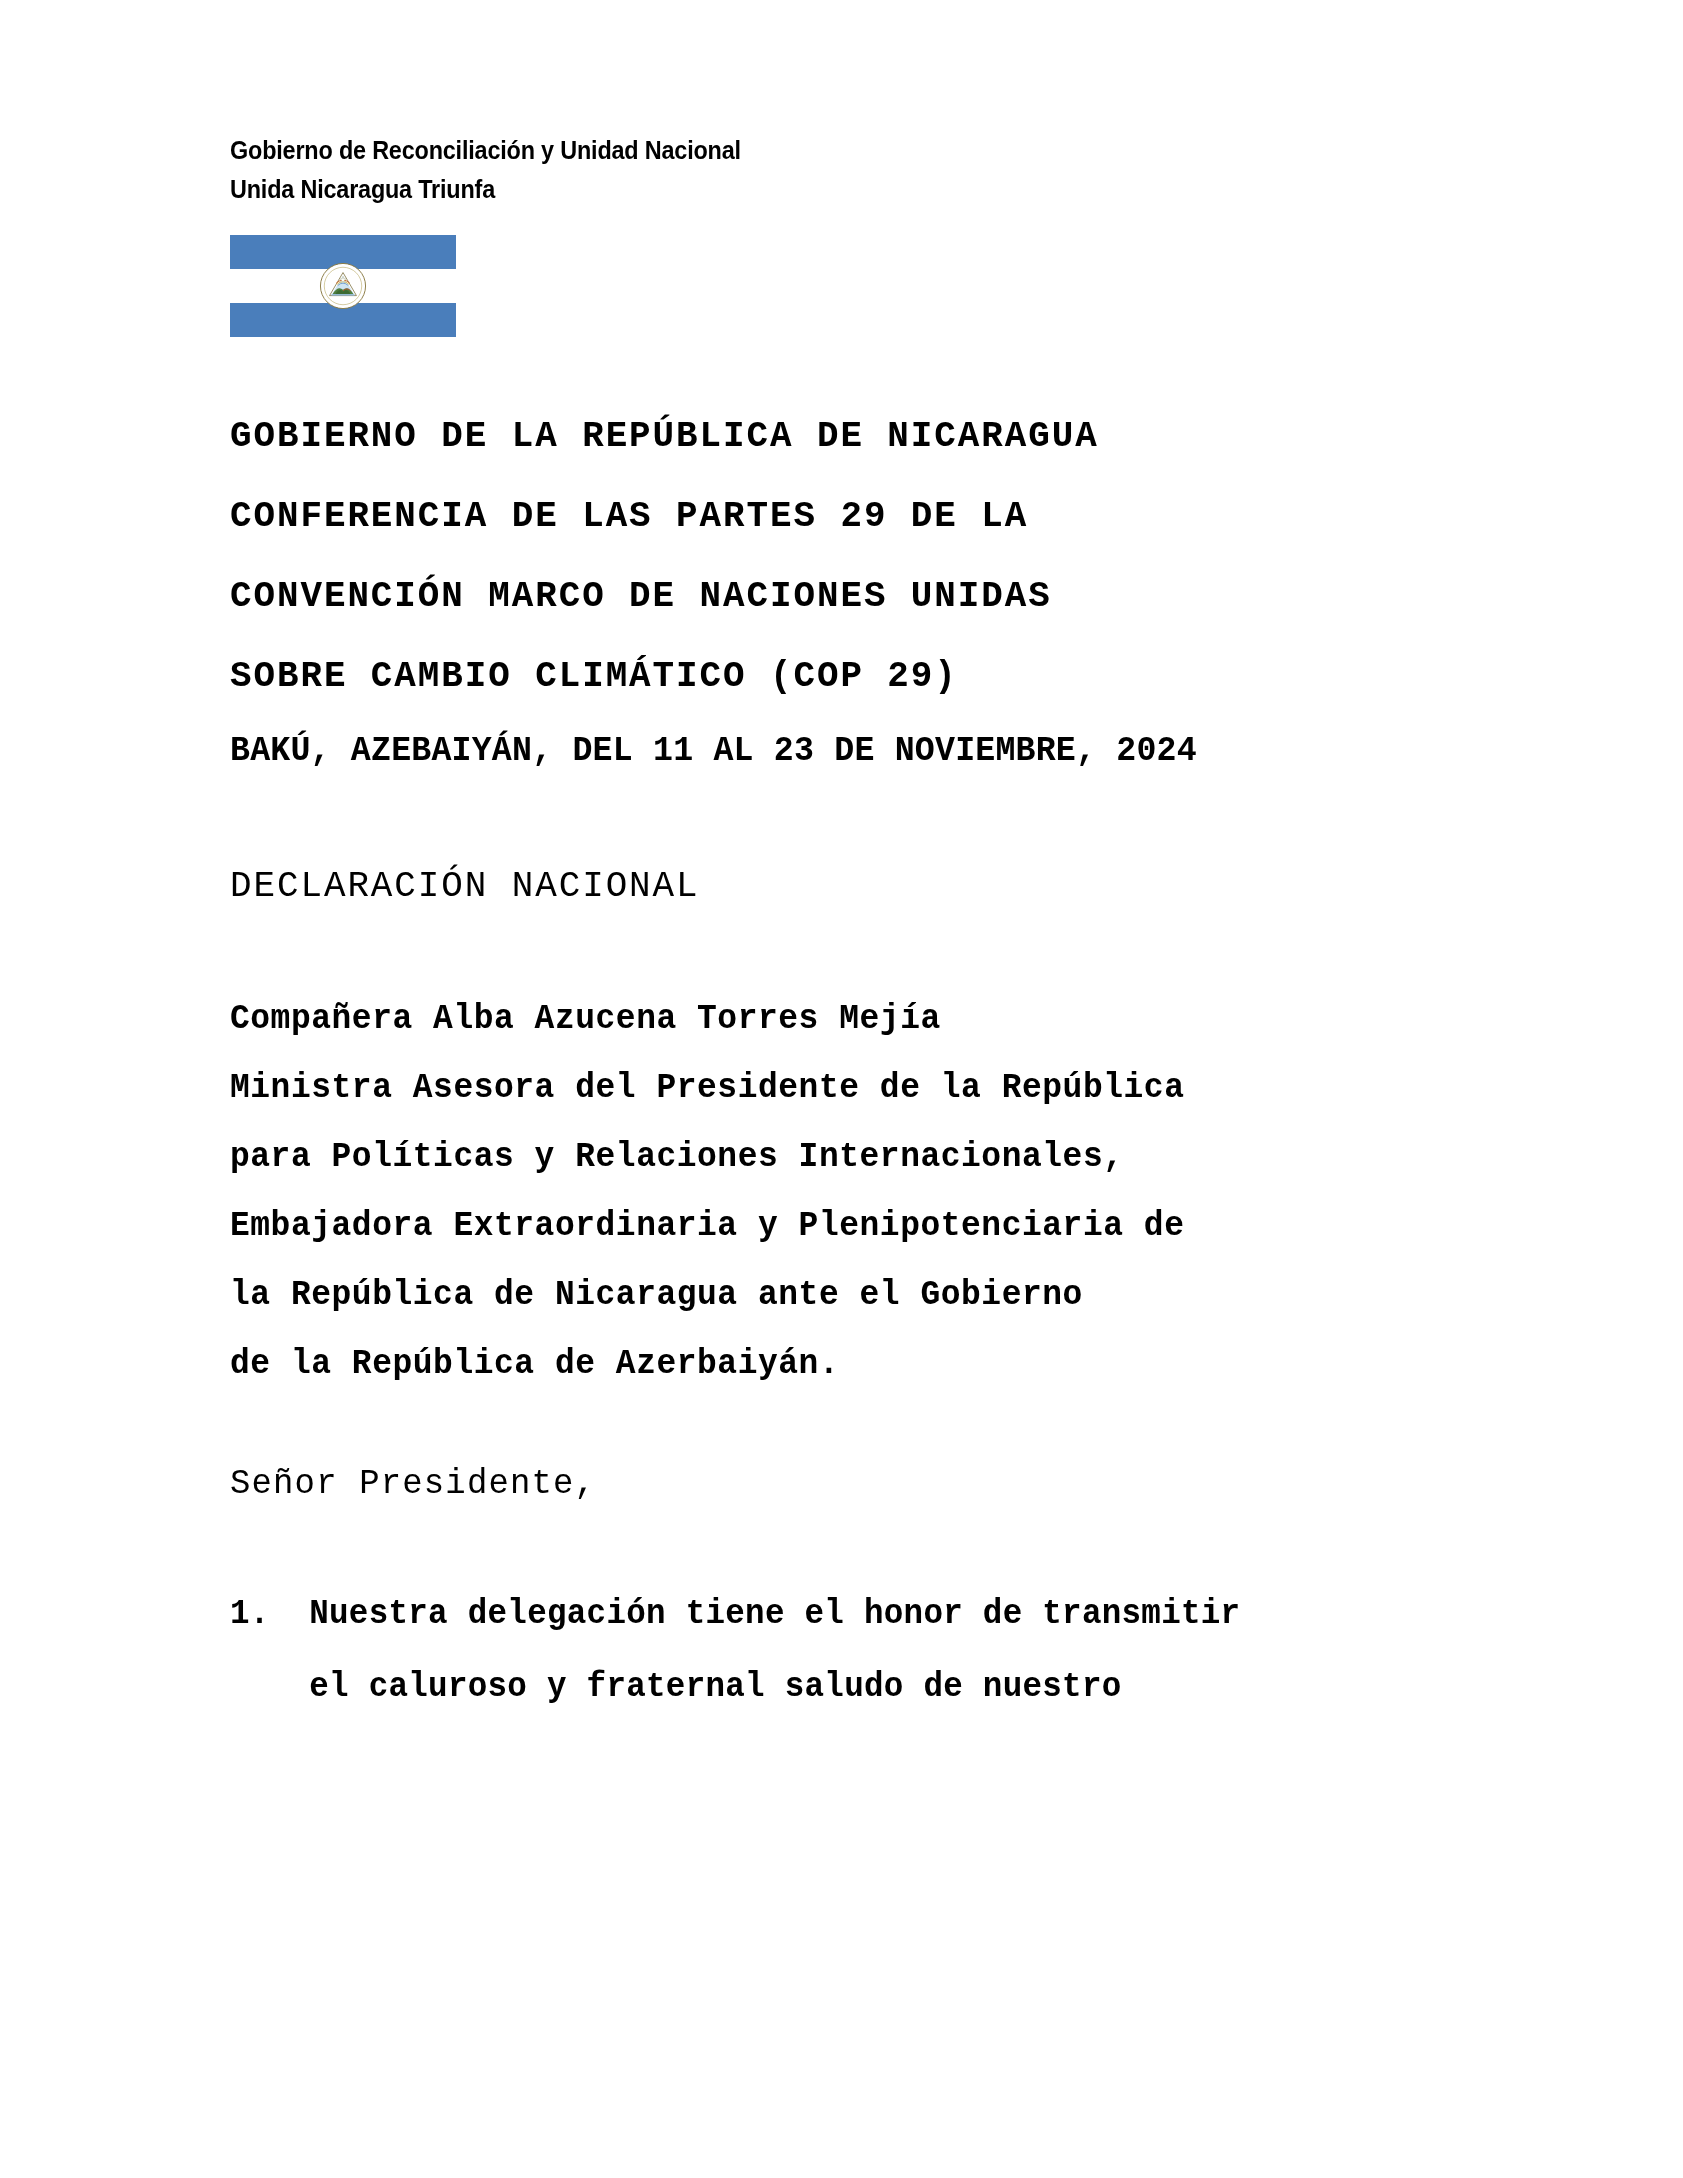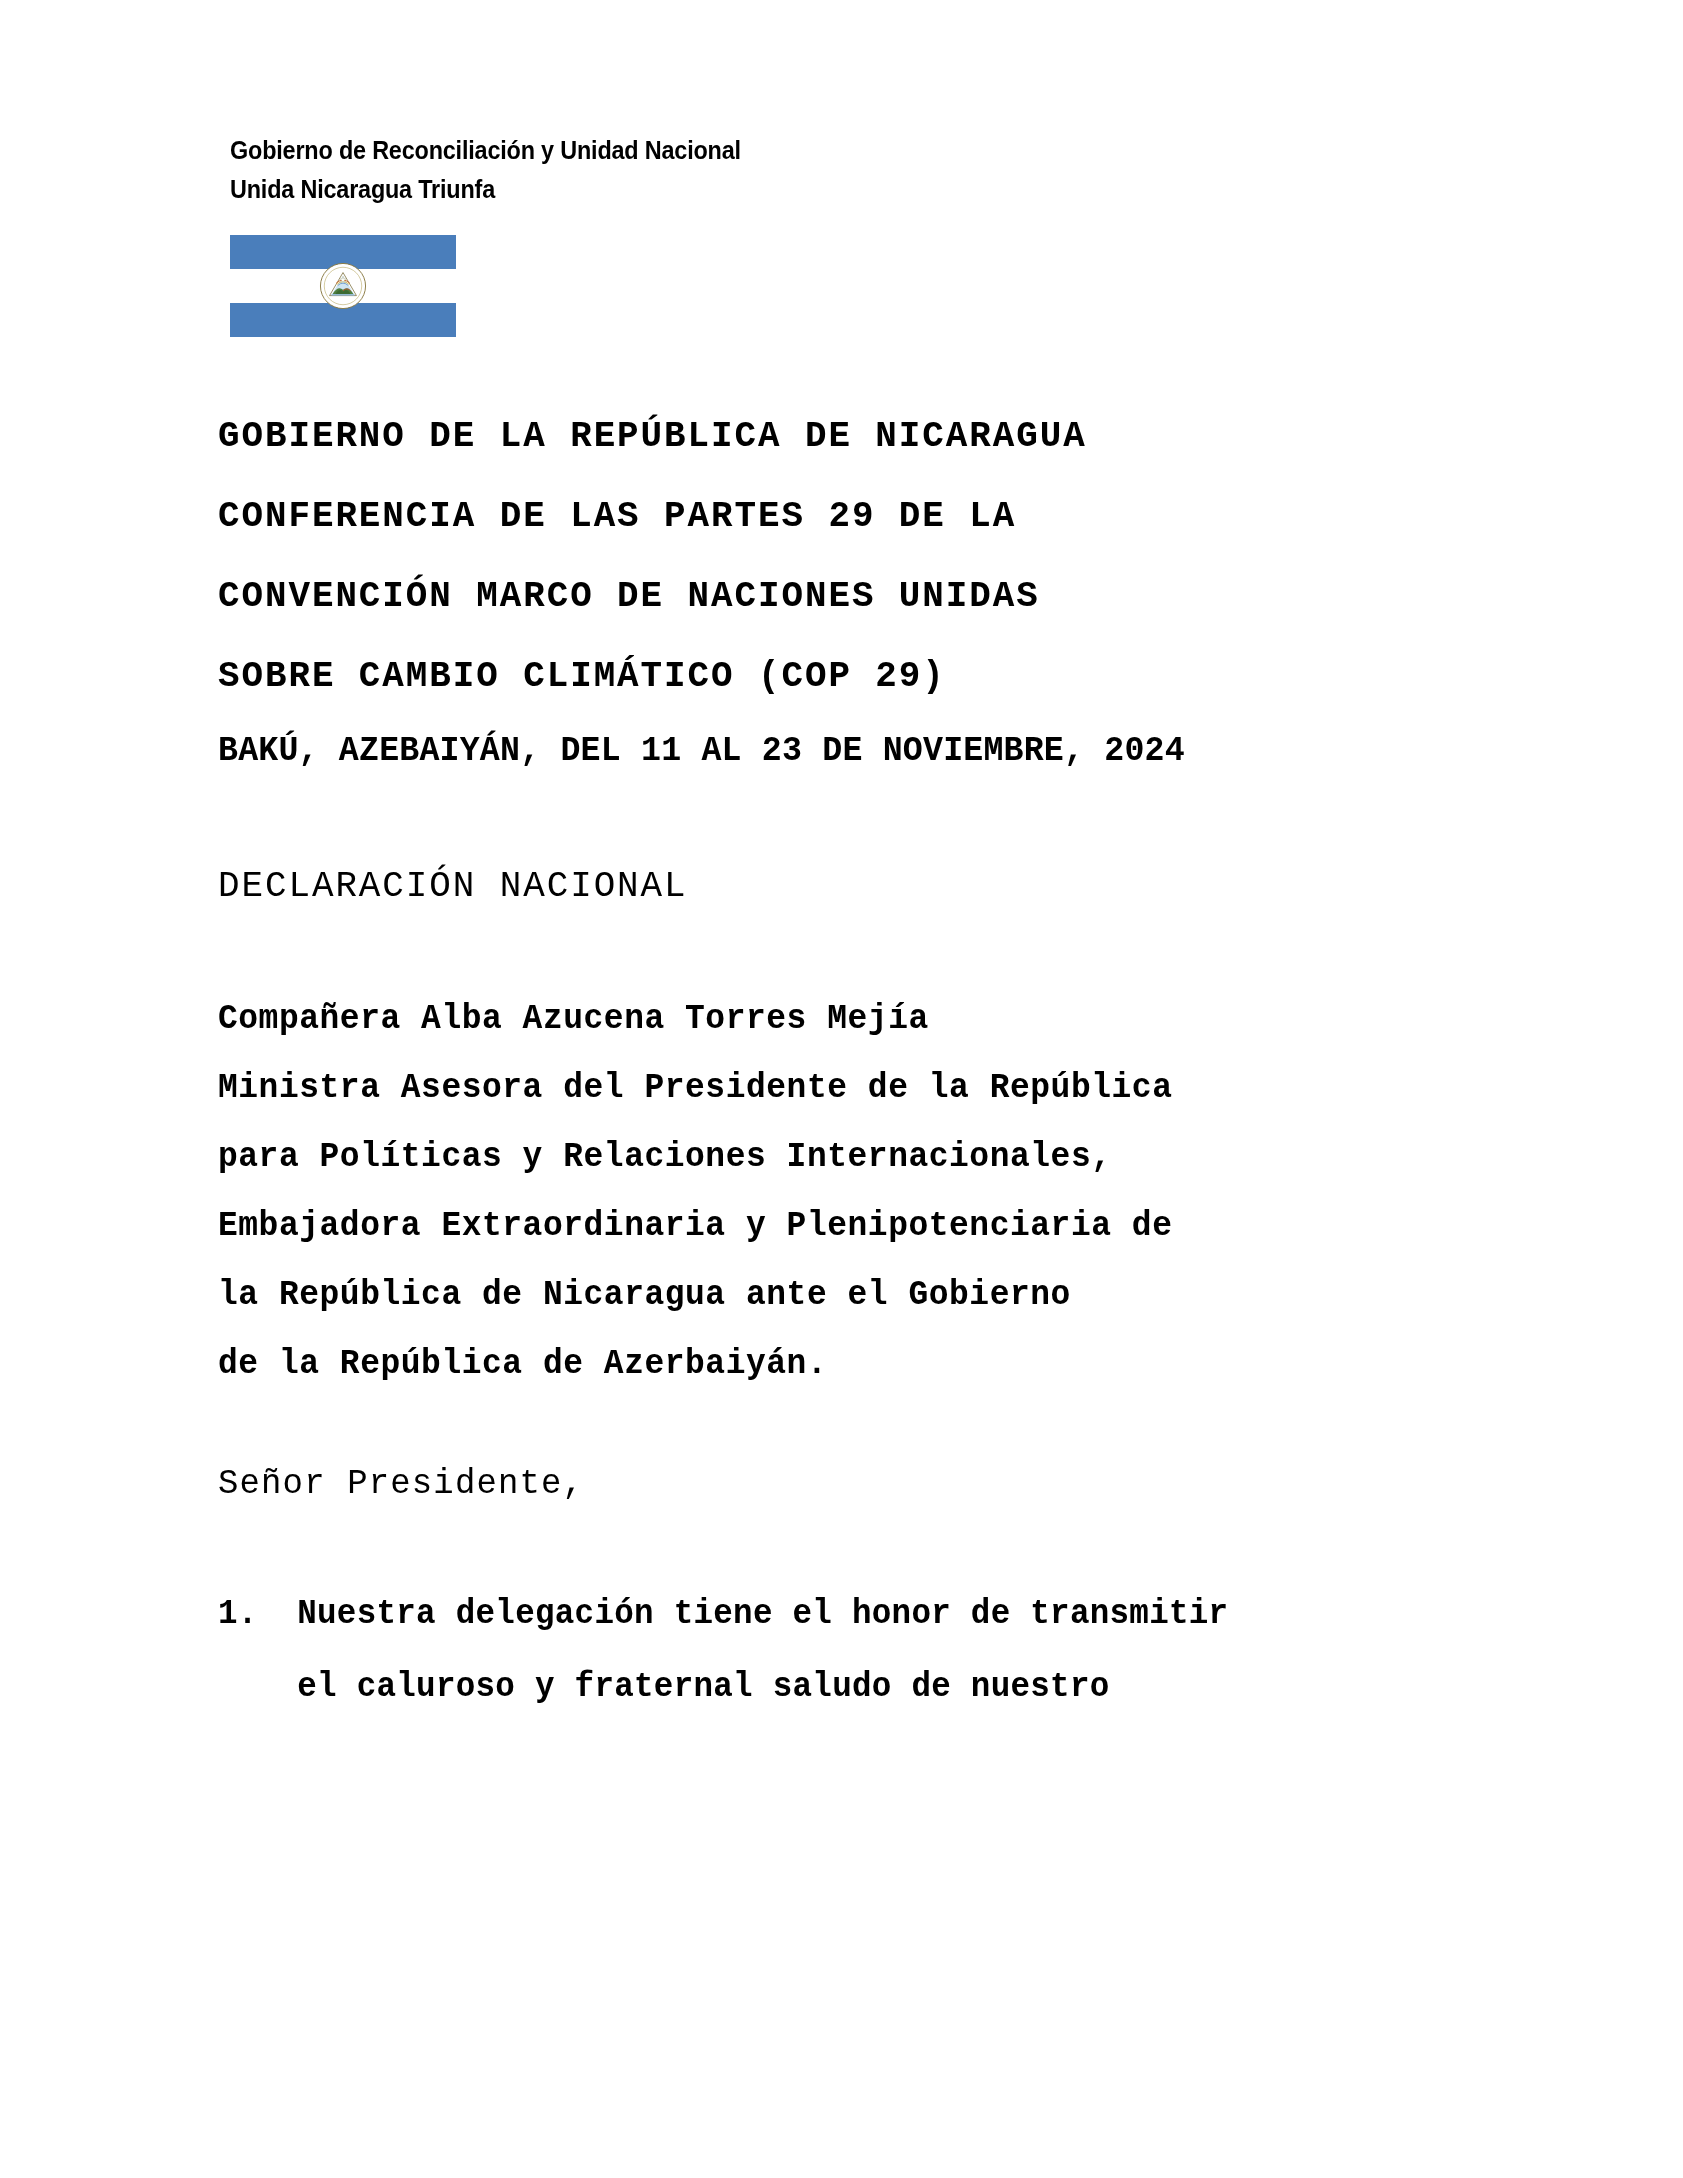--- a/index.html
+++ b/index.html
@@ -74,21 +74,21 @@
     top: 50%;
     width: 48px;
     height: 48px;
     margin-left: -24px;
     margin-top: -24px;
   }
 
   
   .doc-body {
     position: absolute;
-    left: 218px;
+    left: 230px;
     top: 396px;
     width: 1317px;
   }
 
   .ln {
     white-space: pre;
     color: #000000;
     transform-origin: left center;
   }
 

